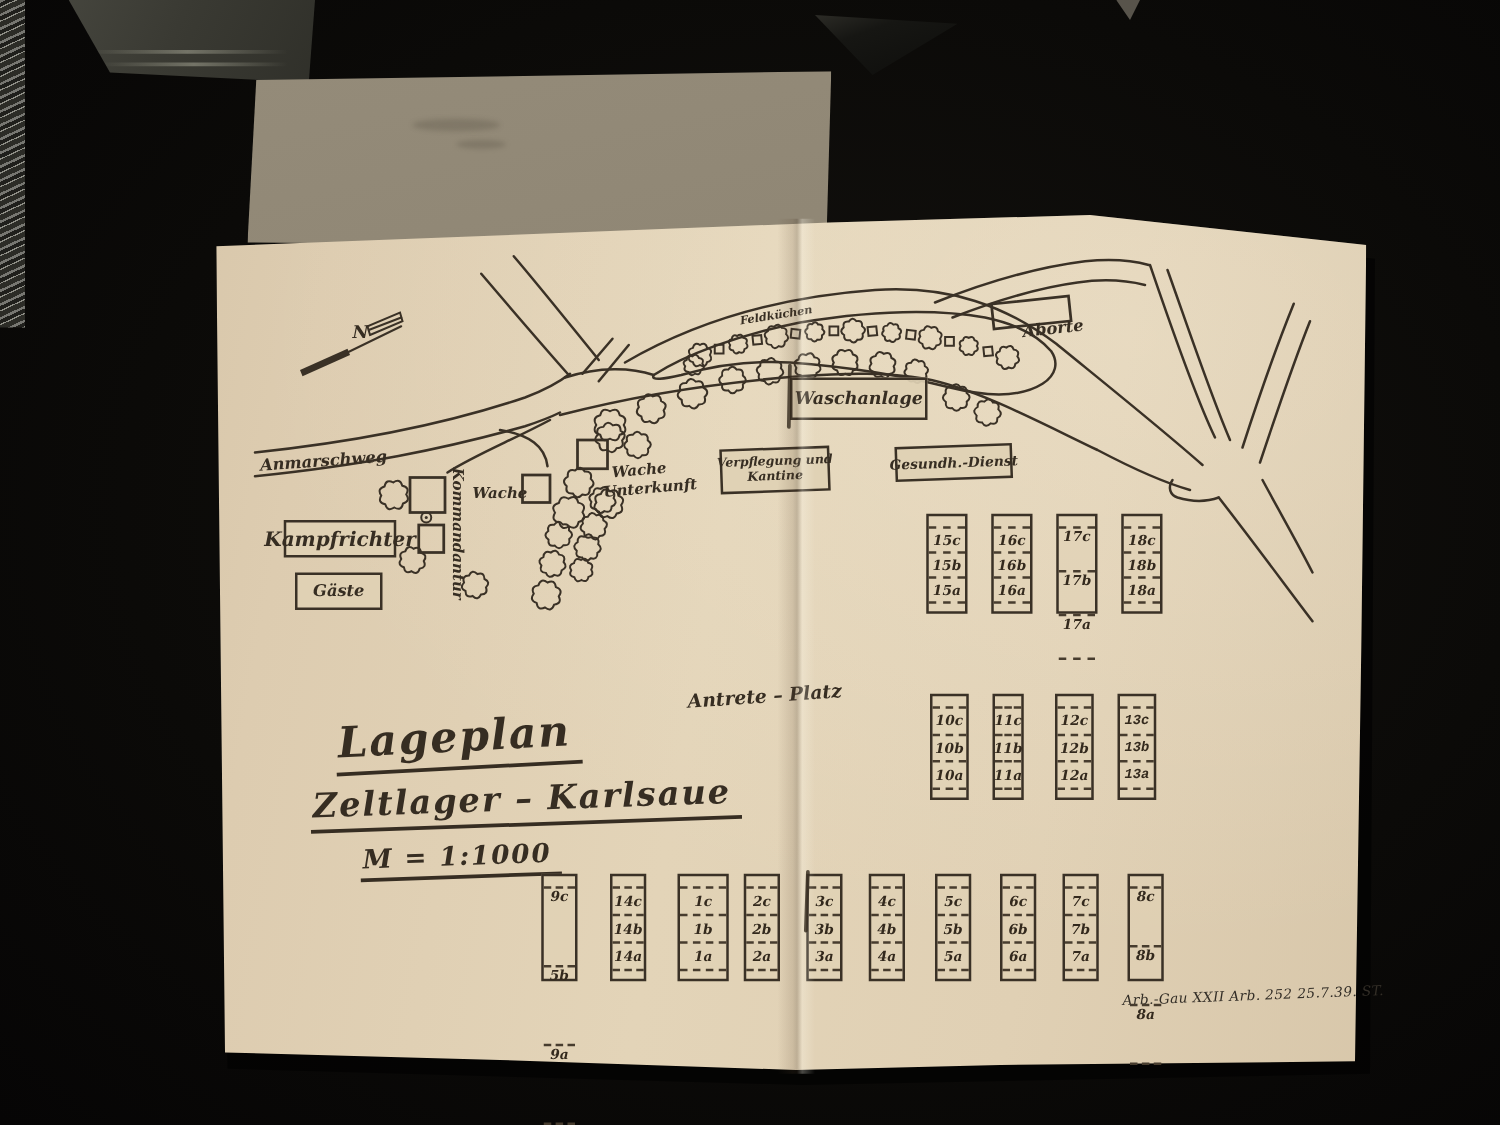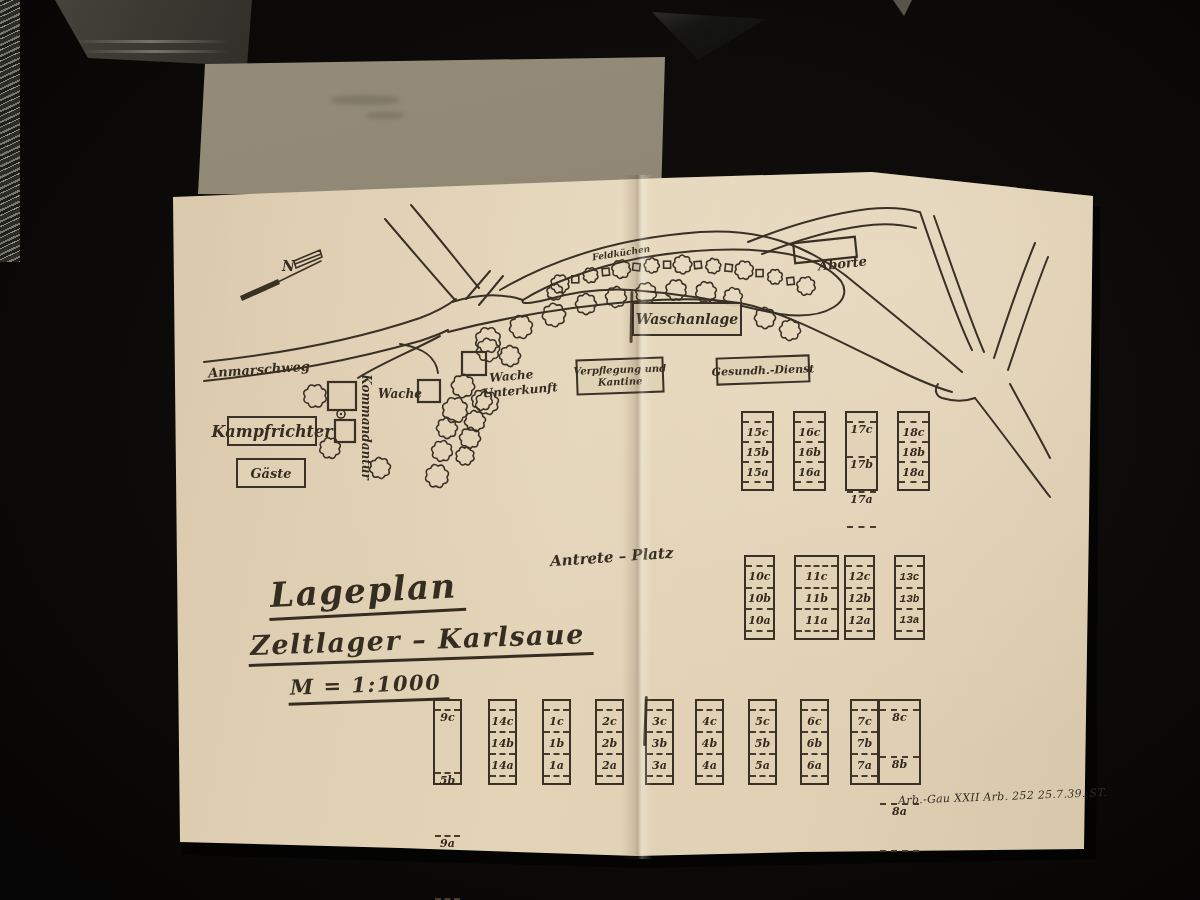--- a/index.html
+++ b/index.html
@@ -236,21 +236,21 @@
         <div class="tent-end"></div>
       </div>
     </div>
   <div class="tent-group" style="top:555px;">
       <div class="tent-col" style="left: 744px; width: 31px; height: 85px;">
         <div class="tent-cell">10c</div>
         <div class="tent-cell">10b</div>
         <div class="tent-cell">10a</div>
         <div class="tent-end"></div>
       </div>
-      <div class="tent-col" style="left: 794px; width: 45px; height: 85px;">
+      <div class="tent-col" style="left: 794px; width: 25px; height: 85px;">
         <div class="tent-cell">11c</div>
         <div class="tent-cell">11b</div>
         <div class="tent-cell">11a</div>
         <div class="tent-end"></div>
       </div>
       <div class="tent-col" style="left: 844px; width: 31px; height: 85px;">
         <div class="tent-cell">12c</div>
         <div class="tent-cell">12b</div>
         <div class="tent-cell">12a</div>
         <div class="tent-end"></div>
@@ -268,21 +268,21 @@
         <div class="tent-cell">5b</div>
         <div class="tent-cell">9a</div>
         <div class="tent-end"></div>
       </div>
       <div class="tent-col" style="left: 488px; width: 29px; height: 86px;">
         <div class="tent-cell">14c</div>
         <div class="tent-cell">14b</div>
         <div class="tent-cell">14a</div>
         <div class="tent-end"></div>
       </div>
-      <div class="tent-col" style="left: 542px; width: 29px; height: 86px;">
+      <div class="tent-col" style="left: 542px; width: 41px; height: 86px;">
         <div class="tent-cell">1c</div>
         <div class="tent-cell">1b</div>
         <div class="tent-cell">1a</div>
         <div class="tent-end"></div>
       </div>
       <div class="tent-col" style="left: 595px; width: 29px; height: 86px;">
         <div class="tent-cell">2c</div>
         <div class="tent-cell">2b</div>
         <div class="tent-cell">2a</div>
         <div class="tent-end"></div>
@@ -310,21 +310,21 @@
         <div class="tent-cell">6b</div>
         <div class="tent-cell">6a</div>
         <div class="tent-end"></div>
       </div>
       <div class="tent-col" style="left: 850px; width: 29px; height: 86px;">
         <div class="tent-cell">7c</div>
         <div class="tent-cell">7b</div>
         <div class="tent-cell">7a</div>
         <div class="tent-end"></div>
       </div>
-      <div class="tent-col" style="left: 878px; width: 43px; height: 86px; gap: 32px;">
+      <div class="tent-col" style="left: 902px; width: 29px; height: 86px; gap: 32px;">
         <div class="tent-cell">8c</div>
         <div class="tent-cell">8b</div>
         <div class="tent-cell">8a</div>
         <div class="tent-end"></div>
       </div>
     </div>
 
   <div class="abs" id="fold"></div>
   <div class="abs fold-dash" style="left:630px;top:291px;height:52px;transform:rotate(1deg);"></div>
   <div class="abs fold-dash" style="left:644px;top:696px;height:50px;transform:rotate(2deg);"></div>

